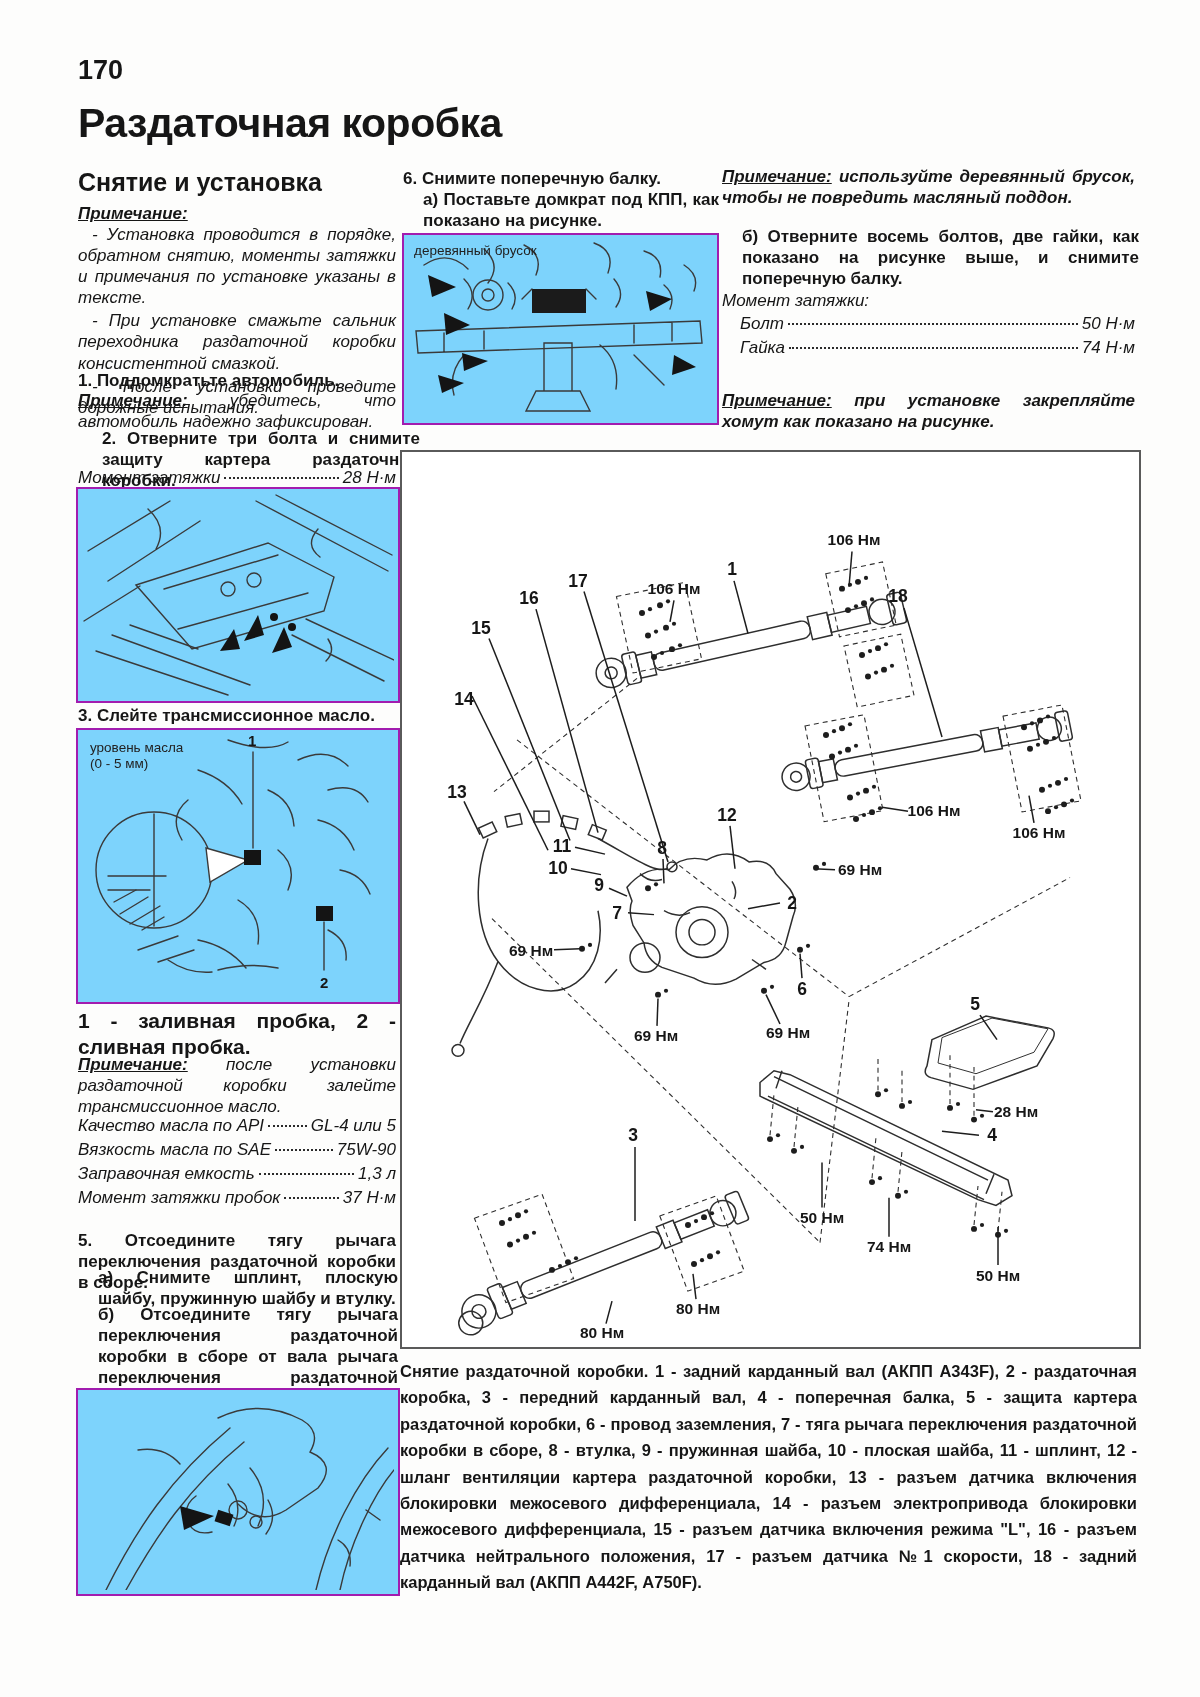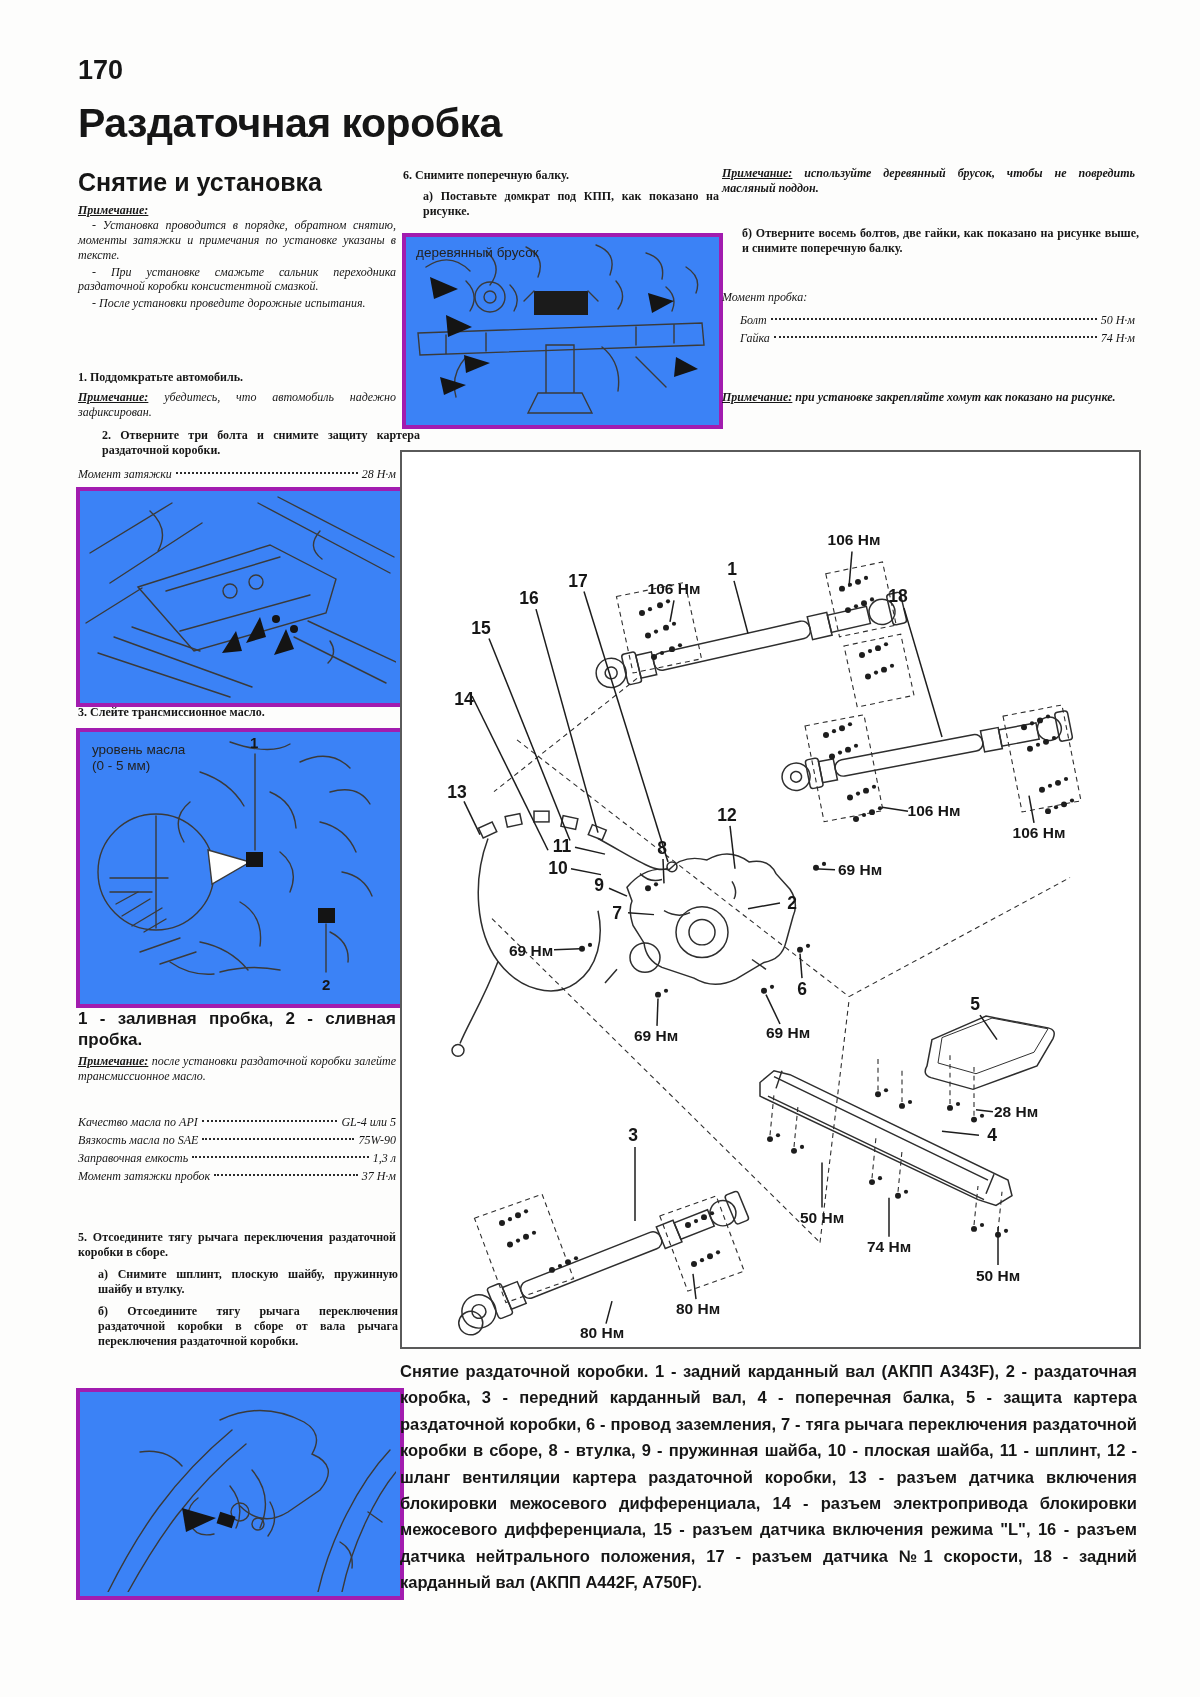--- a/index.html
+++ b/index.html
@@ -3,32 +3,32 @@
 <meta charset="utf-8">
 <style>
   html,body{margin:0;padding:0;background:#e8e8e8;}
   .page{position:relative;width:1200px;height:1697px;background:#fdfdfc;margin:0 auto;
         font-family:"Liberation Sans","DejaVu Sans",sans-serif;color:#161616;overflow:hidden;}
   .abs{position:absolute;}
   .jtext{text-align:justify;}
   .pagenum{font-size:27px;font-weight:700;}
   h1.title{font-size:41px;font-weight:700;margin:0;letter-spacing:-.5px;}
   h2.subhead{font-size:25px;font-weight:700;margin:0;}
-  .body-t{font-size:12px;line-height:1.24;font-family:Liberation Serif, serif;}
+  .body-t{font-size:17px;line-height:1.24;}
   .step{font-weight:700;}
   .note{font-style:italic;}
   .ulab{font-style:italic;font-weight:700;text-decoration:underline;}
   .bld{font-weight:700;}
   .ind{padding-left:20px;}
   .bullet p{margin:0 0 2px 0;text-indent:14px;}
   .specrow{display:flex;align-items:baseline;font-style:italic;margin-top:3px;}
   .specrow .dots{flex:1;border-bottom:2px dotted #2a2a2a;margin:0 4px;transform:translateY(-4px);min-width:12px;}
-  .figbox{border:4px solid #a21caf;background:#3b82f6;}
+  .figbox{border:2px solid #a21caf;background:#7dd3fc;}
   .figbox svg{display:block;}
-  .figcap{font-weight:700;font-size:17px;line-height:1.25;text-align:justify;}
+  .figcap{font-weight:700;font-size:21px;line-height:1.25;text-align:justify;}
   .inner-label{position:absolute;font-size:13.5px;line-height:1.15;color:#222;}
   .fig-mark{position:absolute;font-size:15px;font-weight:700;}
   .diagram{border:2px solid #5a5a5a;background:#fff;}
   .diagram svg.art,.diagram svg.leaders{position:absolute;left:0;top:0;}
   .dlabel{position:absolute;transform:translate(-50%,-50%);white-space:nowrap;font-weight:700;}
   .dlabel.num{font-size:17.5px;}
   .dlabel.tq{font-size:15.5px;}
   .dcaption{font-weight:700;font-size:16.5px;line-height:1.6;text-align:justify;}
   .sketch{stroke:#3a3a3a;fill:none;stroke-width:1.4;stroke-linecap:round;}
   .sketch .fillb{fill:#141414;stroke:none;}
@@ -181,21 +181,21 @@
     <div class="inner-label" style="left:10px;top:8px;">деревянный брусок</div>
   </div>
 
   <div class="abs body-t jtext" style="left:722px;top:166px;width:413px;">
     <span class="ulab">Примечание:</span>
     <span class="note bld">используйте деревянный брусок, чтобы не повредить масляный поддон.</span>
   </div>
 
   <div class="abs body-t step jtext ind" style="left:722px;top:226px;width:397px;">б) Отверните восемь болтов, две гайки, как показано на рисунке выше, и снимите поперечную балку.</div>
 
-  <div class="abs body-t note" style="left:722px;top:290px;width:413px;">Момент пробка:</div>
+  <div class="abs body-t note" style="left:722px;top:290px;width:413px;">Момент затяжки:</div>
   <div class="abs body-t" style="left:740px;top:310px;width:395px;">
     <div class="specrow">
       <span>Болт</span>
       <span class="dots"></span>
       <span>50 Н·м</span>
     </div>
     <div class="specrow">
       <span>Гайка</span>
       <span class="dots"></span>
       <span>74 Н·м</span>

